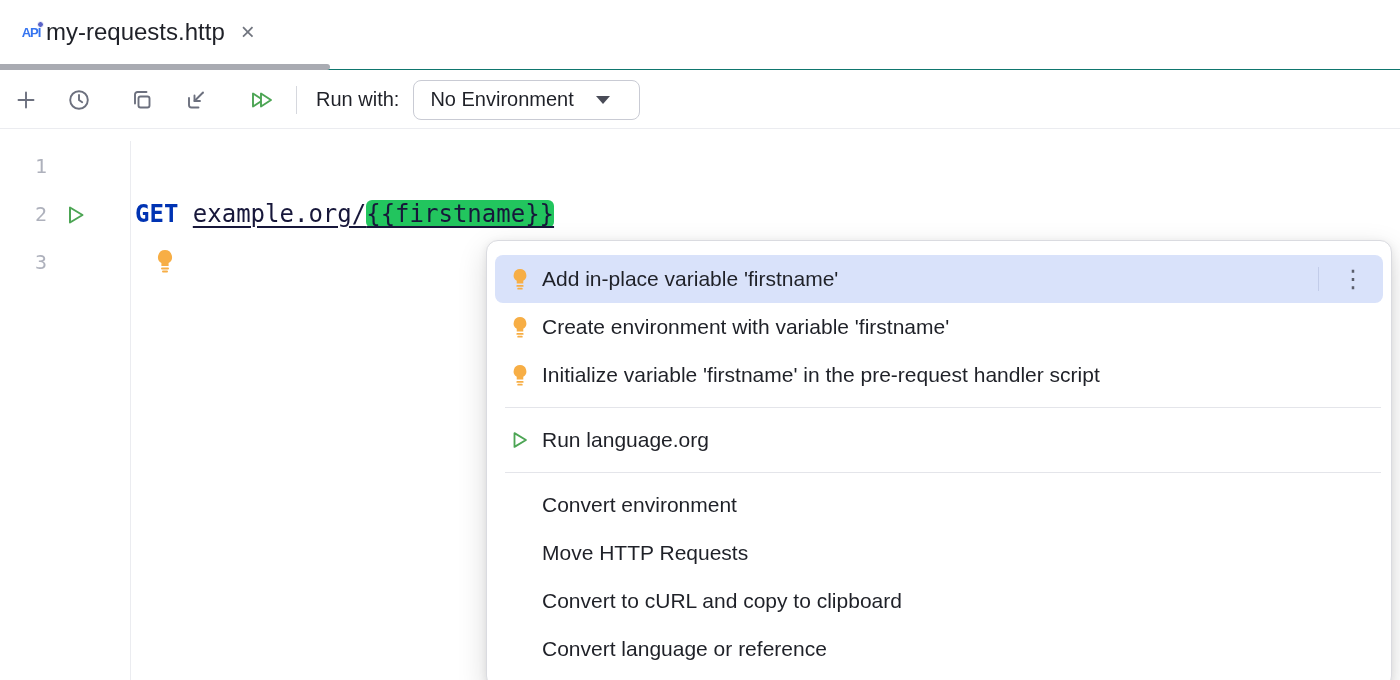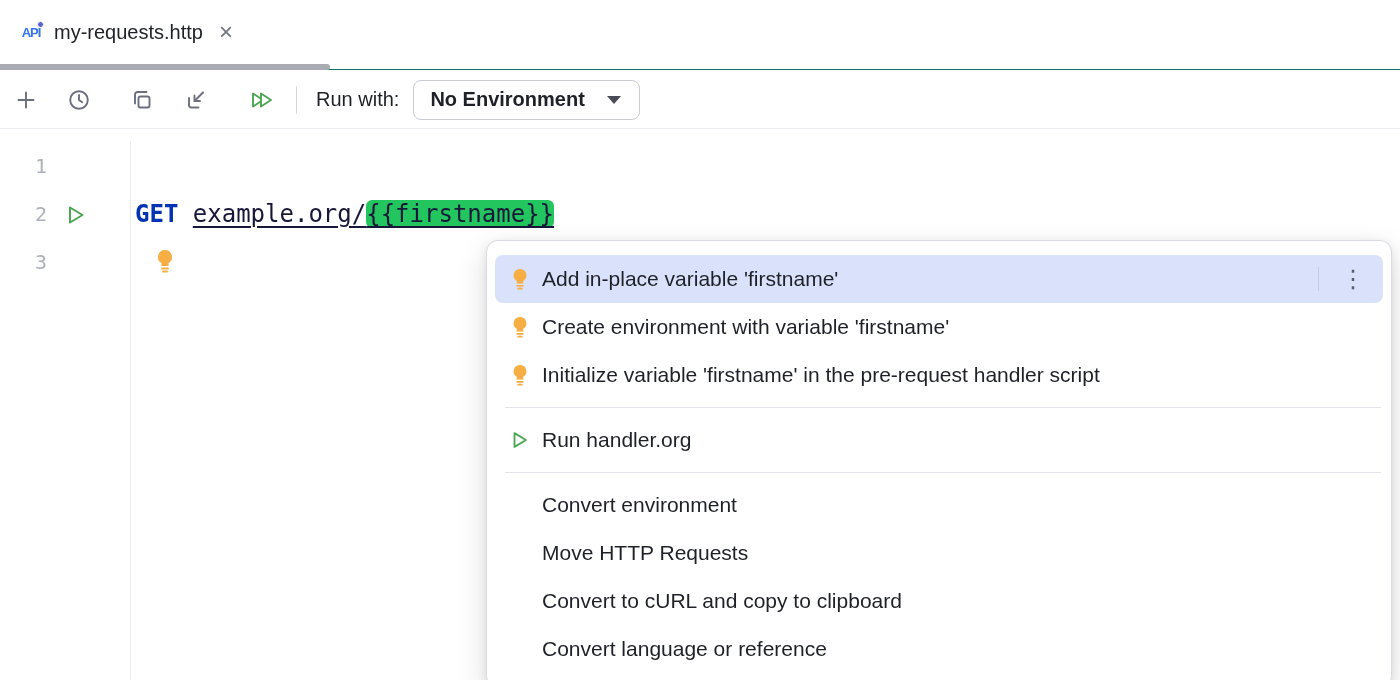--- a/index.html
+++ b/index.html
@@ -5,36 +5,36 @@
   * { margin: 0; padding: 0; box-sizing: border-box; }
   html, body { width: 1400px; height: 680px; overflow: hidden; background: #fff; }
   body { font-family: "Liberation Sans", sans-serif; color: #1f2128; position: relative; }
 
   
   .tabbar { position: absolute; left: 0; top: 0; width: 1400px; height: 70px; background: #fff; border-bottom: 1px solid #0f766e; }
   .tab { position: absolute; left: 0; top: 0; height: 64px; display: flex; align-items: center; padding: 0 18px 0 16px; }
   .tab-icon { position: relative; width: 30px; height: 28px; display: inline-flex; align-items: center; justify-content: center; }
   .tab-icon-text { font-size: 13px; font-weight: 800; color: #3574F0; letter-spacing: -1px; font-family: "Liberation Sans", sans-serif; }
   .tab-icon-dot { position: absolute; top: 3px; right: 2px; width: 7px; height: 7px; border-radius: 50%; background: #5a63c8; border: 1.5px solid #fff; }
-  .tab-title { font-size: 20px; color: #1f2128; margin-left: 8px; }
+  .tab-title { font-size: 24px; color: #1f2128; }
   .tab-close { font-size: 24px; color: #71757f; margin-left: 16px; line-height: 1; cursor: pointer; }
   .tab-thumb { position: absolute; left: 0; top: 64px; width: 330px; height: 6px; background: #a9abb2; border-radius: 0 3px 3px 0; }
 
   
   .toolbar { position: absolute; left: 0; top: 71px; width: 1400px; height: 58px; background: #fff; border-bottom: 1px solid #ebecf0; display: flex; align-items: center; }
   .tb-btn { width: 40px; height: 40px; display: inline-flex; align-items: center; justify-content: center; border-radius: 6px; cursor: pointer; }
   .tb-btn.plus   { margin-left: 6px; }
   .tb-btn.clock  { margin-left: 13px; }
   .tb-btn.copy   { margin-left: 23px; }
   .tb-btn.openlog{ margin-left: 14px; }
   .tb-btn.runall { margin-left: 26px; }
   .tb-sep { width: 1px; height: 28px; background: #d6d8de; margin-left: 14px; }
   .run-with { font-size: 20px; color: #1f2128; margin-left: 19px; }
   .env-dd { margin-left: 14px; height: 40px; min-width: 227px; border: 1px solid #c9cbd4; border-radius: 8px; display: inline-flex; align-items: center; padding: 0 16px; cursor: pointer; background: #fff; }
-  .env-val { font-size: 20px; color: #1f2128; font-weight: bold; }
+  .env-val { font-size: 20px; color: #1f2128; }
   .dd-caret { margin-left: 22px; width: 0; height: 0; border-left: 7px solid transparent; border-right: 7px solid transparent; border-top: 8px solid #494b57; }
 
   
   .editor { position: absolute; left: 0; top: 141px; width: 1400px; height: 539px; background: #fff; }
   .gutter-rule { position: absolute; left: 130px; top: 0; bottom: 0; width: 1px; background: #ebecf0; }
   .lnum { position: absolute; left: 0; width: 47px; height: 48px; line-height: 48px; text-align: right; font-family: "DejaVu Sans Mono", monospace; font-size: 20px; color: #aeb1bc; }
   .lnum.n1 { top: 1px; }
   .lnum.n2 { top: 49px; }
   .lnum.n3 { top: 97px; }
   .gutter-run { position: absolute; left: 64px; top: 62px; width: 24px; height: 24px; cursor: pointer; }
@@ -171,21 +171,21 @@
   </div>
 
   <div class="p-sep"></div>
 
   <div class="p-item">
     <span class="ico">
       <svg width="22" height="22" viewBox="0 0 24 24">
           <path d="M6 4.5v15l12.5-7.5z" fill="none" stroke="#4CA554" stroke-width="2" stroke-linejoin="round"></path>
         </svg>
     </span>
-    <span class="lbl">Run handler.org</span>
+    <span class="lbl">Run language.org</span>
   </div>
 
   <div class="p-sep"></div>
 
   <div class="p-item">
     <span class="ico"></span>
     <span class="lbl">Convert environment</span>
   </div>
 
   <div class="p-item">

